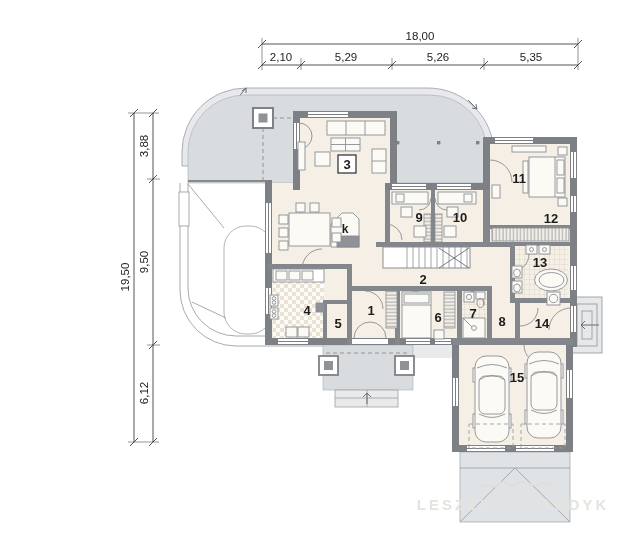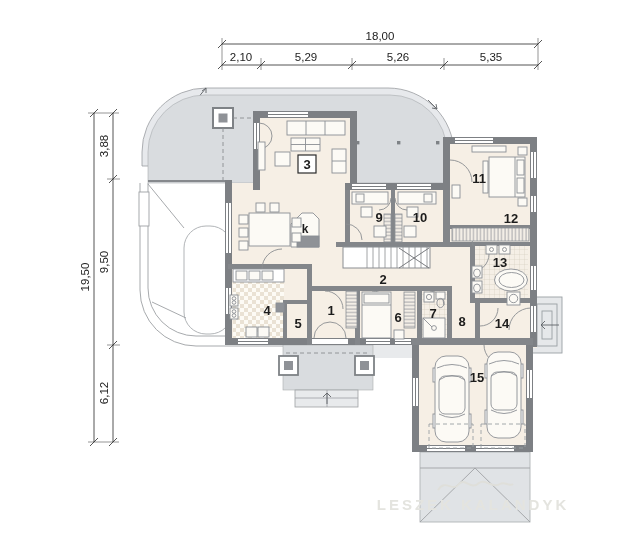--- a/index.html
+++ b/index.html
@@ -1,16 +1,16 @@
 <!DOCTYPE html>
 <html><head>
 <meta charset="utf-8">
 <style>
   html,body{margin:0;padding:0;background:#ffffff;}
-  .stage{position:relative;width:588px;height:556px;background:#fff;overflow:hidden;}
+  .stage{position:relative;width:588px;height:556px;background:#fff;overflow:hidden;padding-left:40px;}
   svg{display:block;}
   text{font-family:"Liberation Sans",sans-serif;fill:#1c1c1c;}
   .dim{font-size:11.5px;}
   .room{font-size:13px;font-weight:700;}
   .klabel{font-size:12px;font-weight:700;}
   .wm-name{font-size:15px;font-weight:700;letter-spacing:3px;fill:#e4e4df;}
 </style>
 </head>
 <body>
 

